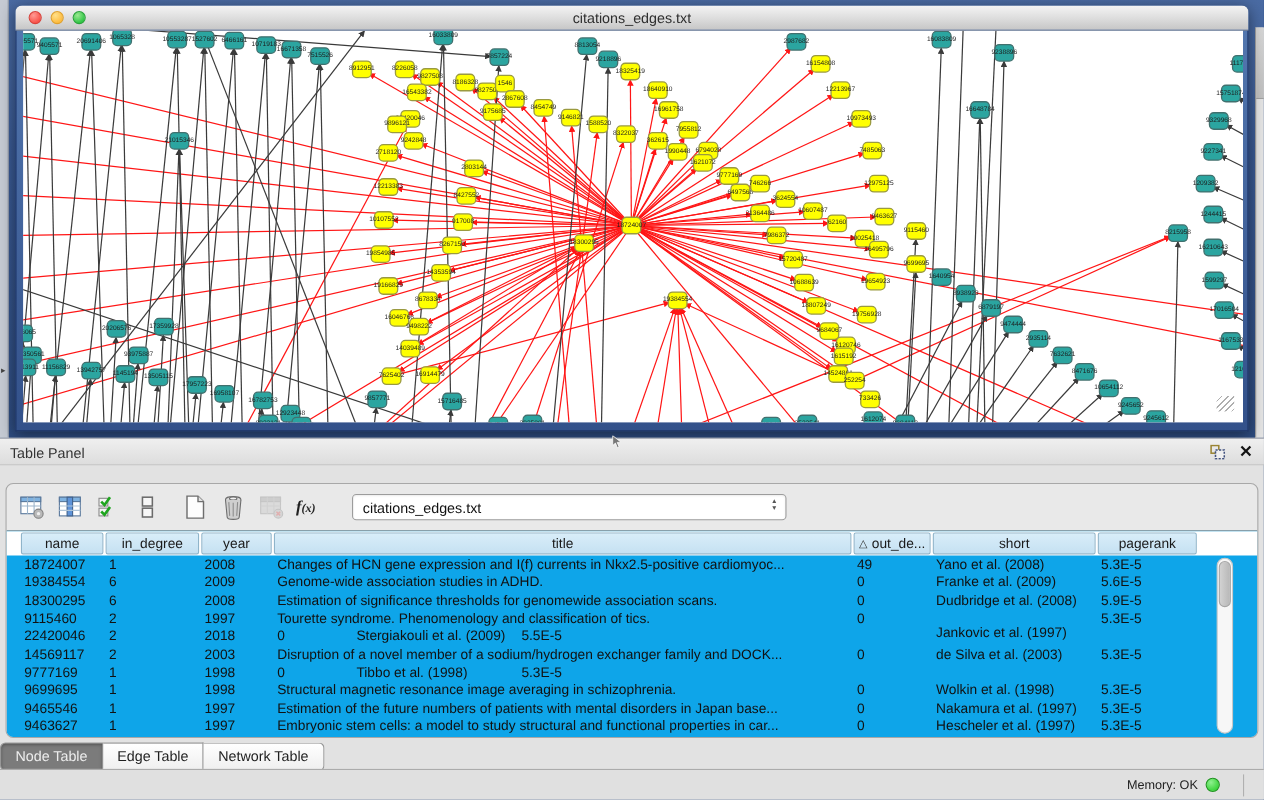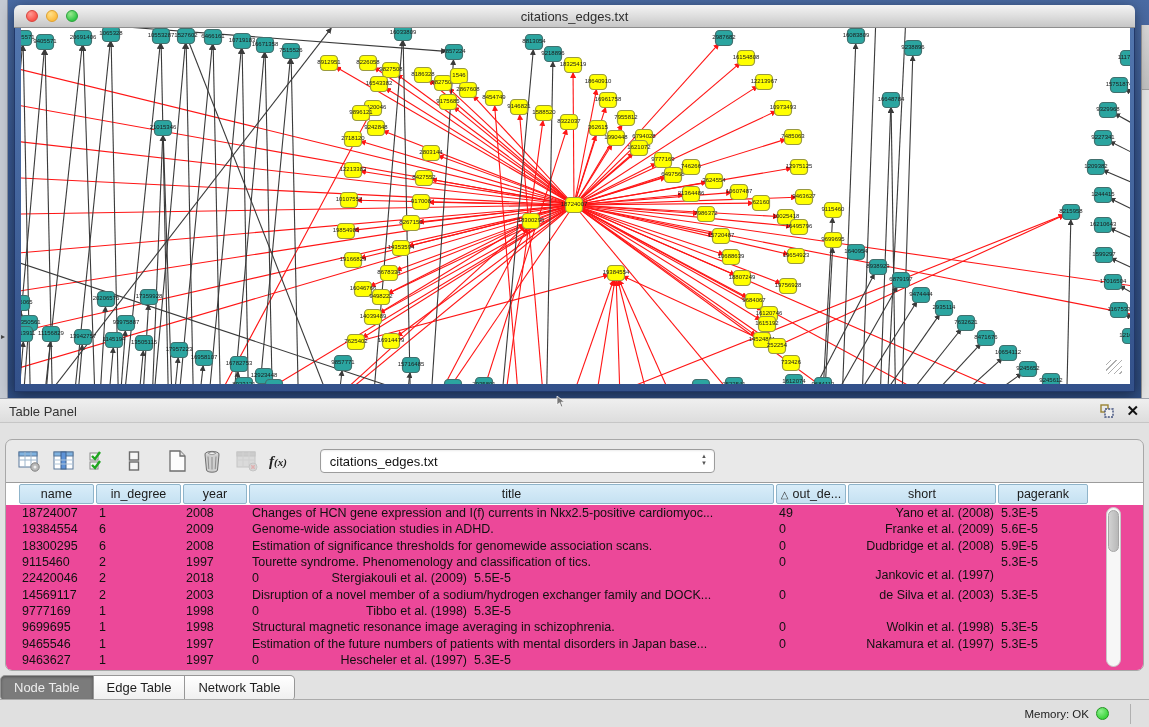--- a/index.html
+++ b/index.html
@@ -59,30 +59,30 @@
   .fx { font-family:"Liberation Serif", serif; font-style:italic; font-weight:bold;
     font-size:15px; color:#222; }
   .fx .paren { font-size:11px; }
   .dropdown { position:relative; margin-left:24px; width:395px; height:24px; background:#FFFFFF;
     border:1px solid #9C9C9C; border-radius:4px; display:flex; align-items:center;
     box-shadow:inset 0 1px 2px rgba(0,0,0,.08); }
   .dropdown .dd-label { padding-left:9px; font-size:13px; color:#111; }
   .dropdown .dd-arrows { position:absolute; right:7px; top:3px; display:flex; flex-direction:column;
     gap:1px; font-size:6px; color:#555; line-height:6px; }
 
-  .table-wrap { position:relative; height:189px; background:#ec4899; border-top:1px solid #9C9C9C; }
+  .table-wrap { position:relative; height:189px; background:#0ea5e9; border-top:1px solid #9C9C9C; }
   .thead { display:flex; padding:1px 0 1px 13px; background:#FFFFFF; }
   .th { height:20px; margin-right:2px; background:linear-gradient(#D9EDF9,#C5E1F2);
     border:1px solid #8FB4CA; border-radius:2px; display:flex; align-items:center;
     justify-content:center; font-size:12.5px; color:#1A1A1A; gap:4px; }
   .th .sort { font-size:10px; color:#333; }
   .tbody { padding-left:13px; }
   .tr { display:flex; height:16.3px; align-items:center; }
   .td { font-size:12.5px; color:#111; white-space:nowrap; overflow:hidden; padding:0 4px 0 3px; }
-  .td.center { text-align:right; }
+  .td.center { text-align:left; }
   .vscroll { position:absolute; right:22px; top:24px; width:15px; height:160px;
     background:#F7F7F7; border:1px solid #C8C8C8; border-radius:8px; }
   .vscroll .thumb { position:absolute; left:1px; top:2px; width:11px; height:42px;
     background:linear-gradient(90deg,#D2D2D2,#B8B8B8); border:1px solid #A5A5A5; border-radius:6px; }
 
   .tabbar { position:absolute; left:0; top:276px; width:100%; display:flex; justify-content:flex-start; }
   .tab { border:1px solid #979797; border-left:none; padding:4px 13px 5px; font-size:13px;
     color:#1E1E1E; background:linear-gradient(#FFFFFF,#EFEFEF); }
   .tab:first-child { border-left:1px solid #979797; border-radius:5px 0 0 5px; }
   .tab:last-child { border-radius:0 5px 5px 0; }
@@ -769,20 +769,21 @@
               <div class="td" style="width: 66px;">1997</div>
               <div class="td" style="width: 527px;">Estimation of the future numbers of patients with mental disorders in Japan base...</div>
               <div class="td" style="width: 72px;">0</div>
               <div class="td center" style="width: 150px;">Nakamura et al. (1997)</div>
               <div class="td" style="width: 92px;">5.3E-5</div>
             </div>
             <div class="tr">
               <div class="td" style="width: 77px;">9463627</div>
               <div class="td" style="width: 87px;">1</div>
               <div class="td" style="width: 66px;">1997</div>
+              <div class="td" style="width: 527px;">Embryonic stem cells: a model to study structural and functional properties in car...</div>
               <div class="td" style="width: 72px;">0</div>
               <div class="td center" style="width: 150px;">Hescheler et al. (1997)</div>
               <div class="td" style="width: 92px;">5.3E-5</div>
             </div>
           </div>
         <div class="vscroll">
           <div class="thumb"></div>
         </div>
       </div>
     </div>

